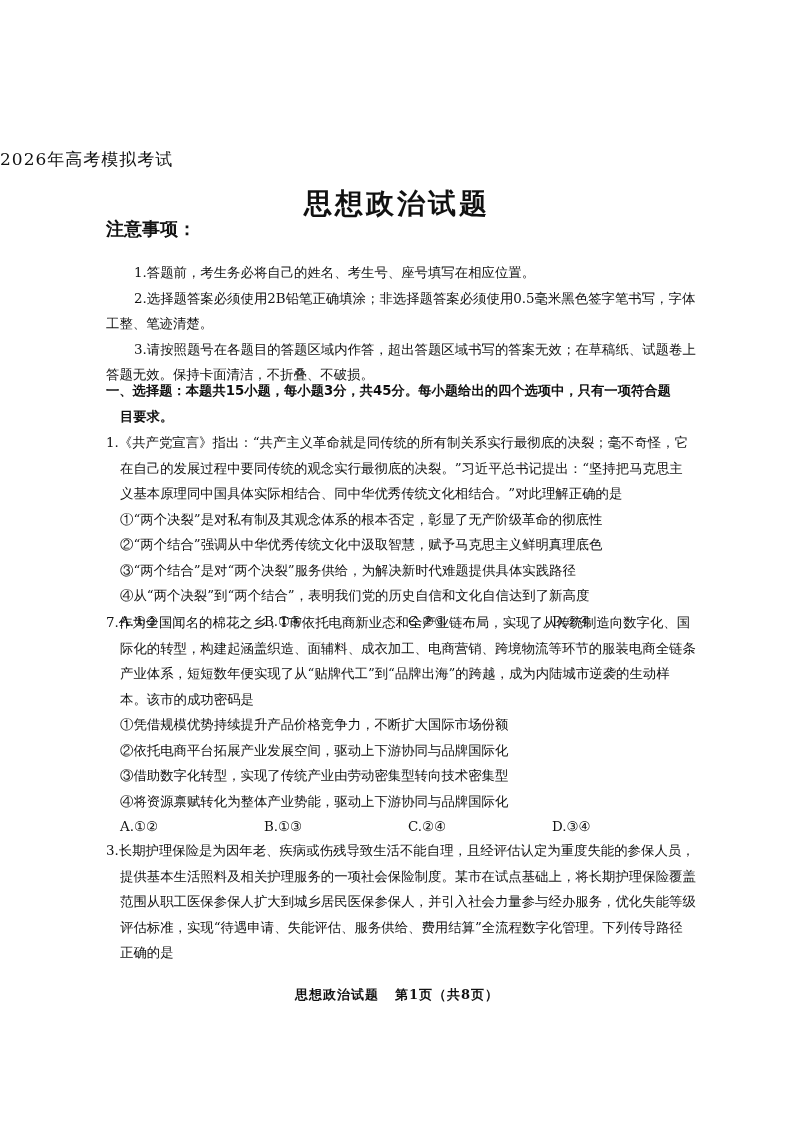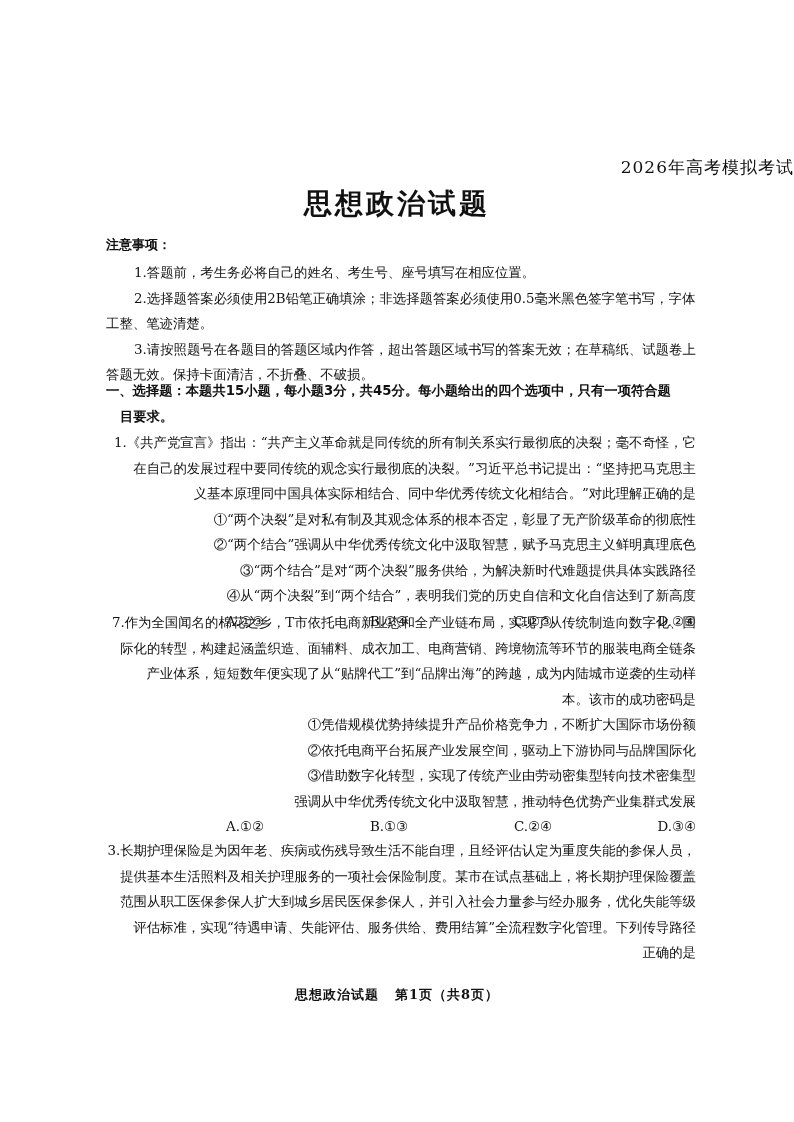--- a/index.html
+++ b/index.html
@@ -1,30 +1,30 @@
 <!DOCTYPE html>
 <html><head>
 <meta charset="utf-8">
 <style>
   html, body { margin: 0; padding: 0; background: #ffffff; }
   body { width: 794px; height: 1122px; position: relative; overflow: hidden;
          font-family: "DejaVu Serif", "Liberation Serif", serif; color: #111; }
   .page { position: absolute; left: 0; top: 0; width: 794px; height: 1122px; }
-  .exam-name { position: absolute; top: 156px; left: 0; width: 794px; text-align: right;
+  .exam-name { position: absolute; top: 148px; left: 0; width: 794px; text-align: left;
                font-size: 17px; letter-spacing: 1px; }
   .title { position: absolute; top: 185px; left: 0; width: 794px; text-align: center;
            font-size: 28px; font-weight: bold; letter-spacing: 3px;
            font-family: "DejaVu Sans", "Liberation Sans", sans-serif; }
   .block { position: absolute; left: 106px; width: 590px; font-size: 13.4px; line-height: 25.5px; }
-  .notes-head { top: 232px; font-weight: bold; font-family: Liberation Sans, sans-serif; font-size: 13px; }
+  .notes-head { top: 218px; font-weight: bold; font-family: Liberation Mono, monospace; font-size: 18px; }
   .note { text-indent: 28px; margin: 0; }
   .notes { top: 260px; }
   .section { top: 378px; font-weight: bold; font-family: "DejaVu Sans", sans-serif; font-size: 13.3px; }
   .section .sub { padding-left: 14px; }
-  .q { margin: 0; text-align: right; }
+  .q { margin: 0; }
   .q .qline { padding-left: 14px; text-indent: -14px; }
   .q .stmt { padding-left: 14px; }
   .choices { display: flex; padding-left: 14px; }
   .choices span { width: 144px; }
   .q1 { top: 430px; }
   .q2 { top: 610px; }
   .q3 { top: 838px; }
   .footer { position: absolute; top: 986px; left: 0; width: 794px; text-align: center;
             font-size: 13px; font-weight: bold; letter-spacing: 1px; }
   .footer .gap { display: inline-block; width: 16px; }
@@ -60,21 +60,21 @@
       <span>C.②③</span>
       <span>D.②④</span>
     </div>
   </div>
 
   <div class="block q q2">
     <div class="qline">7.作为全国闻名的棉花之乡，T市依托电商新业态和全产业链布局，实现了从传统制造向数字化、国际化的转型，构建起涵盖织造、面辅料、成衣加工、电商营销、跨境物流等环节的服装电商全链条产业体系，短短数年便实现了从“贴牌代工”到“品牌出海”的跨越，成为内陆城市逆袭的生动样本。该市的成功密码是</div>
     <div class="stmt">①凭借规模优势持续提升产品价格竞争力，不断扩大国际市场份额</div>
     <div class="stmt">②依托电商平台拓展产业发展空间，驱动上下游协同与品牌国际化</div>
     <div class="stmt">③借助数字化转型，实现了传统产业由劳动密集型转向技术密集型</div>
-    <div class="stmt">强调从中华优秀传统文化中汲取智慧，推动特色优势产业集群式发展</div>
+    <div class="stmt">④将资源禀赋转化为整体产业势能，驱动上下游协同与品牌国际化</div>
     <div class="choices">
       <span>A.①②</span>
       <span>B.①③</span>
       <span>C.②④</span>
       <span>D.③④</span>
     </div>
   </div>
 
   <div class="block q q3">
     <div class="qline">3.长期护理保险是为因年老、疾病或伤残导致生活不能自理，且经评估认定为重度失能的参保人员，提供基本生活照料及相关护理服务的一项社会保险制度。某市在试点基础上，将长期护理保险覆盖范围从职工医保参保人扩大到城乡居民医保参保人，并引入社会力量参与经办服务，优化失能等级评估标准，实现“待遇申请、失能评估、服务供给、费用结算”全流程数字化管理。下列传导路径正确的是</div>

